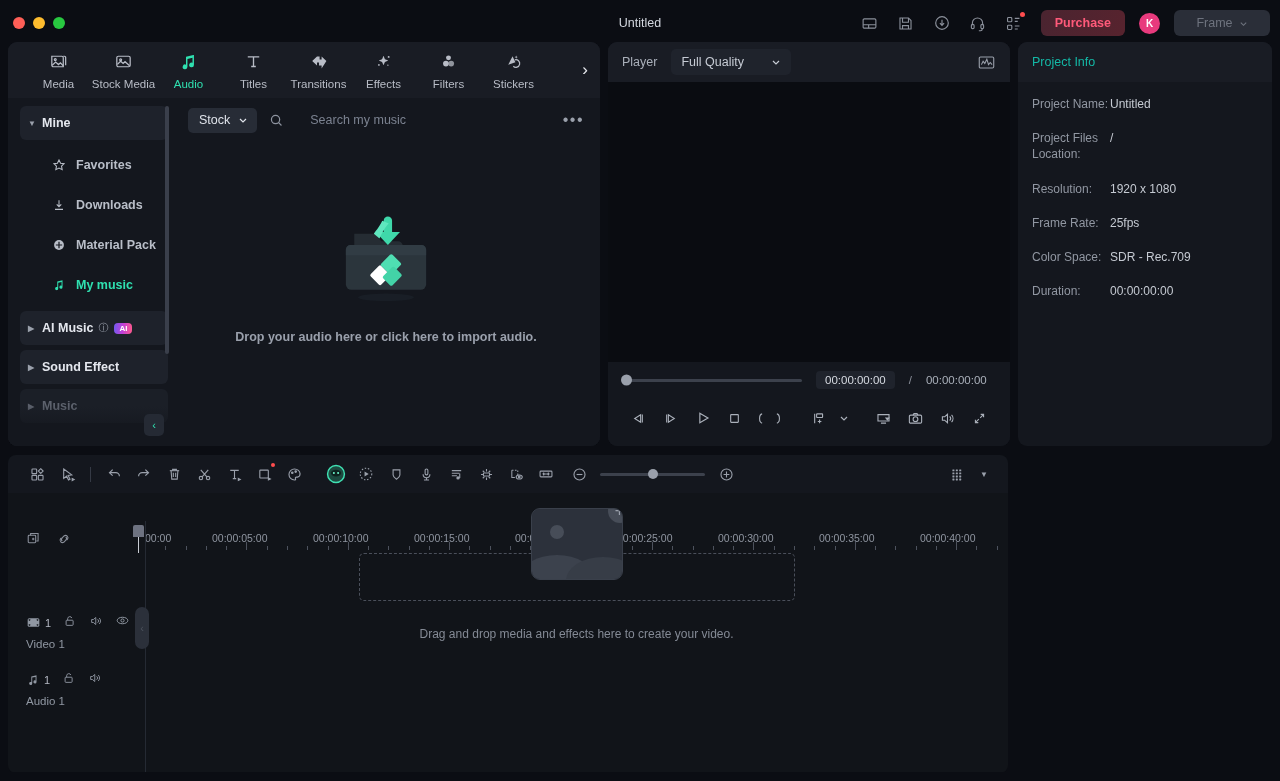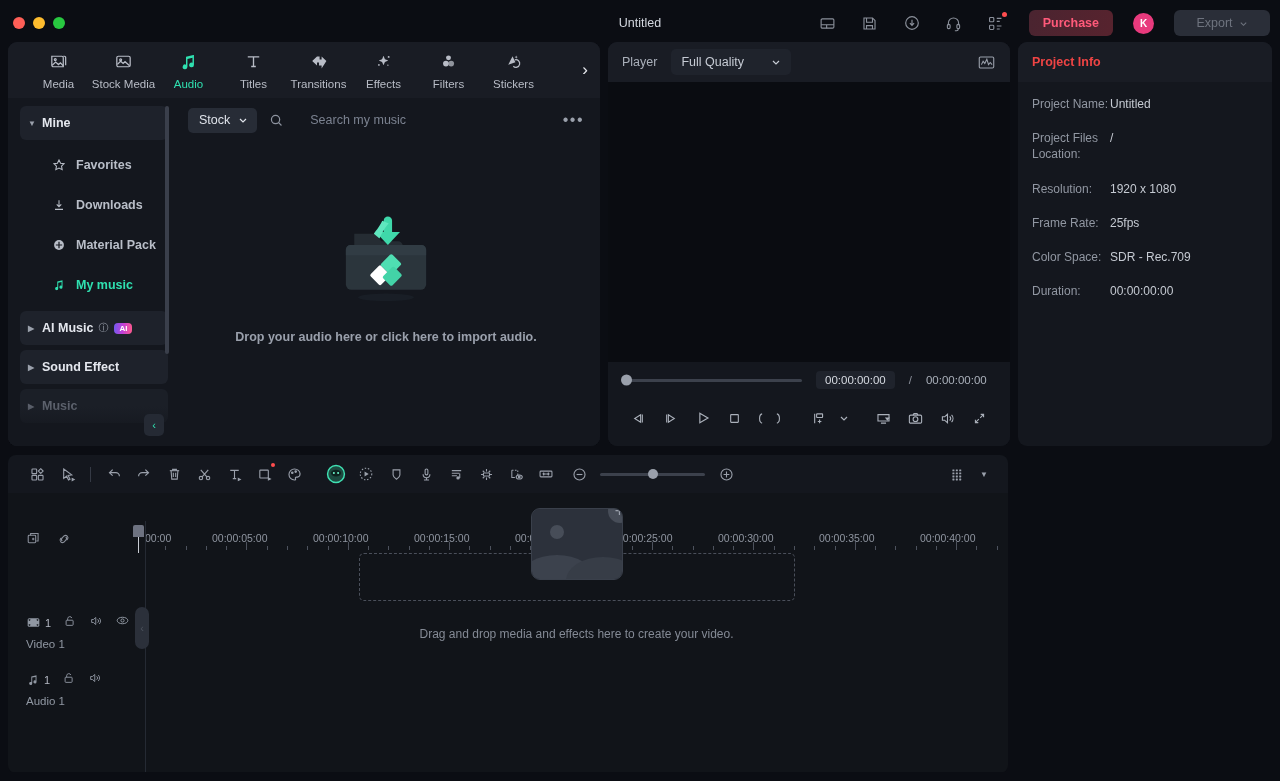--- a/index.html
+++ b/index.html
@@ -26,21 +26,21 @@
   .dot.green { background: #28c840; }
 
   .title-center {
     position: absolute; left: 0; right: 0; top: 0; height: 46px;
     display: flex; align-items: center; justify-content: center;
     font-size: 12.5px; color: #d4d8e0; pointer-events: none;
   }
 
   .title-right {
     position: absolute; right: 10px; top: 0; height: 46px;
-    display: flex; align-items: center; gap: 12px;
+    display: flex; align-items: center; gap: 6px;
   }
   .ticon {
     width: 30px; height: 30px; display: flex; align-items: center;
     justify-content: center; border-radius: 5px; position: relative;
     color: #8b909b; cursor: pointer;
   }
   .reddot {
     position: absolute; top: 4px; right: 4px; width: 5px; height: 5px;
     border-radius: 50%; background: #ff4d4f;
   }
@@ -194,21 +194,21 @@
   .pbtn.sm { width: 18px; }
   .pbtn.gap { margin-left: 14px; }
 
   
   .info-panel {
     position: absolute; left: 1018px; top: 42px; width: 254px; height: 404px;
     background: #14171e; border-radius: 9px; overflow: hidden;
   }
   .info-head {
     height: 40px; display: flex; align-items: center; padding: 0 14px;
-    font-size: 12.5px; font-weight: bold; color: #ef4444; background: #191c24;
+    font-size: 12.5px; font-weight: normal; color: #14b8a6; background: #191c24;
   }
   .info-body { padding: 14px 0 0 14px; }
   .info-row { display: flex; margin-bottom: 18px; font-size: 12px; }
   .info-key { width: 78px; color: #9197a2; line-height: 1.35; }
   .info-val { color: #c5cad2; line-height: 1.35; }
 
   
   .tl-toolbar {
     position: absolute; left: 8px; top: 455px; width: 1000px; height: 38px;
     background: #14171e; border-radius: 8px 8px 0 0;
@@ -362,21 +362,21 @@
         <span class="reddot"></span>
         <svg width="17" height="17" viewBox="0 0 20 20" fill="none" stroke="currentColor" stroke-width="1.3">
           <rect x="3" y="3" width="5" height="5" rx="1"></rect>
             <rect x="3" y="12" width="5" height="5" rx="1"></rect>
           <path d="M11.5 4h5.5M11.5 7.5h3.5M11.5 13h5.5M11.5 16.5h3.5"></path>
         </svg>
       </div>
       <div class="purchase-btn">Purchase</div>
       <div class="avatar">K</div>
       <div class="export-btn">
-        <span>Export</span>
+        <span>Frame</span>
         <svg width="9" height="9" viewBox="0 0 10 10" fill="none" stroke="currentColor" stroke-width="1.2">
             <path d="M2 4l3 3 3-3"></path>
           </svg>
       </div>
     </div>
   </div>
 
   <div class="media-panel">
 
     <div class="tabs">

